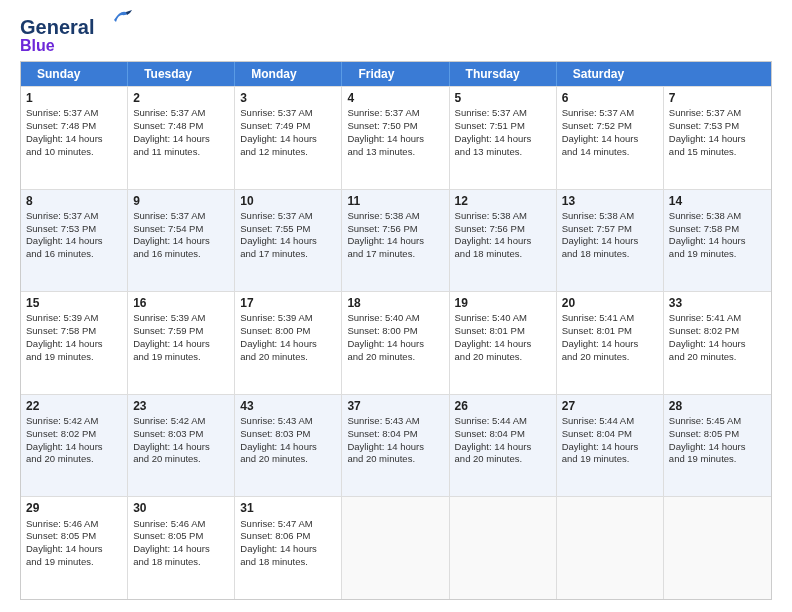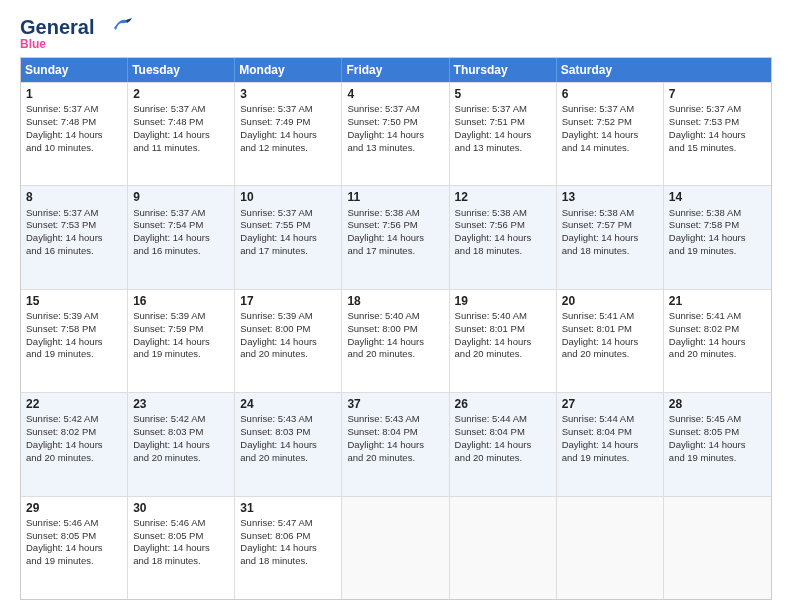--- a/index.html
+++ b/index.html
@@ -48,21 +48,21 @@
     }
     .cal-header {
       display: grid;
       grid-template-columns: repeat(7, 1fr);
       background: #3a7bd5;
     }
     .cal-header-cell {
       color: #fff;
       font-weight: bold;
       font-size: 12px;
-      padding: 5px 4px;
+      padding: 5px 16px;
       text-align: left;
       border-right: 1px solid #5a9be5;
     }
     .cal-header-cell:last-child { border-right: none; }
     .cal-body {
       flex: 1;
       display: flex;
       flex-direction: column;
     }
     .cal-row {
@@ -84,21 +84,20 @@
     .cal-cell.alt-row { background: #f0f4fb; }
     .day-num {
       font-size: 12px;
       font-weight: bold;
       color: #222;
       display: block;
       margin-bottom: 1px;
     }
     .logo-wrapper {
       display: flex;
-      align-items: center;
       gap: 16px;
     }
     .logo-g {
       font-size: 20px;
       font-weight: bold;
       color: #1a3a6b;
     }
     .bird-svg {
       margin-left: 2px;
       margin-top: -8px;
@@ -111,21 +110,21 @@
   <div class="header">
     <div class="logo">
       <div class="logo-wrapper">
         <span class="logo-g">General</span>
         <svg class="bird-svg" width="22" height="16" viewBox="0 0 22 16">
           <path d="M2 12 Q8 2 14 4 Q18 5 20 2 Q16 8 10 7 Q6 7 4 14 Z" fill="#3a7bd5"></path>
           <path d="M14 4 Q17 3 20 2 Q18 6 15 7 Z" fill="#1a3a6b"></path>
         </svg>
       </div>
       <div style="display:flex;align-items:center;margin-top:-2px;">
-        <span style="color:#ec4899;font-weight:bold;font-size:12px;">Blue</span>
+        <span style="color:#6d28d9;font-weight:bold;font-size:16px;">Blue</span>
       </div>
     </div>
     <div class="title-block">
       <div class="main-title"></div>
       <div class="subtitle"></div>
     </div>
   </div>
 
   <div class="calendar">
     <div class="cal-header" id="cal-header">
@@ -276,21 +275,21 @@
             <div>and 20 minutes.</div>
           </div>
           <div class="cal-cell">
             <span class="day-num">20</span>
             <div>Sunrise: 5:41 AM</div>
             <div>Sunset: 8:01 PM</div>
             <div>Daylight: 14 hours</div>
             <div>and 20 minutes.</div>
           </div>
           <div class="cal-cell">
-            <span class="day-num">21</span>
+            <span class="day-num">33</span>
             <div>Sunrise: 5:41 AM</div>
             <div>Sunset: 8:02 PM</div>
             <div>Daylight: 14 hours</div>
             <div>and 20 minutes.</div>
           </div>
         </div>
         <div class="cal-row">
           <div class="cal-cell alt-row">
             <span class="day-num">22</span>
             <div>Sunrise: 5:42 AM</div>
@@ -299,21 +298,21 @@
             <div>and 20 minutes.</div>
           </div>
           <div class="cal-cell alt-row">
             <span class="day-num">23</span>
             <div>Sunrise: 5:42 AM</div>
             <div>Sunset: 8:03 PM</div>
             <div>Daylight: 14 hours</div>
             <div>and 20 minutes.</div>
           </div>
           <div class="cal-cell alt-row">
-            <span class="day-num">24</span>
+            <span class="day-num">43</span>
             <div>Sunrise: 5:43 AM</div>
             <div>Sunset: 8:03 PM</div>
             <div>Daylight: 14 hours</div>
             <div>and 20 minutes.</div>
           </div>
           <div class="cal-cell alt-row">
             <span class="day-num">37</span>
             <div>Sunrise: 5:43 AM</div>
             <div>Sunset: 8:04 PM</div>
             <div>Daylight: 14 hours</div>

